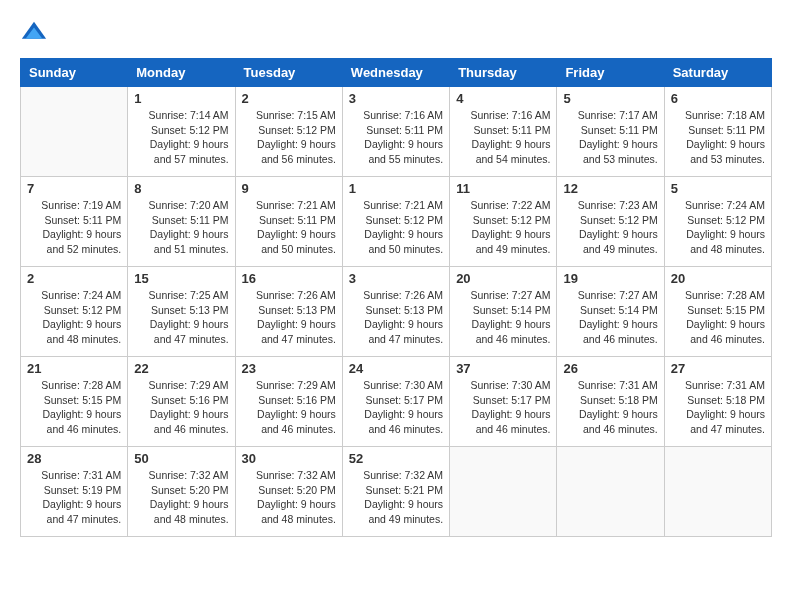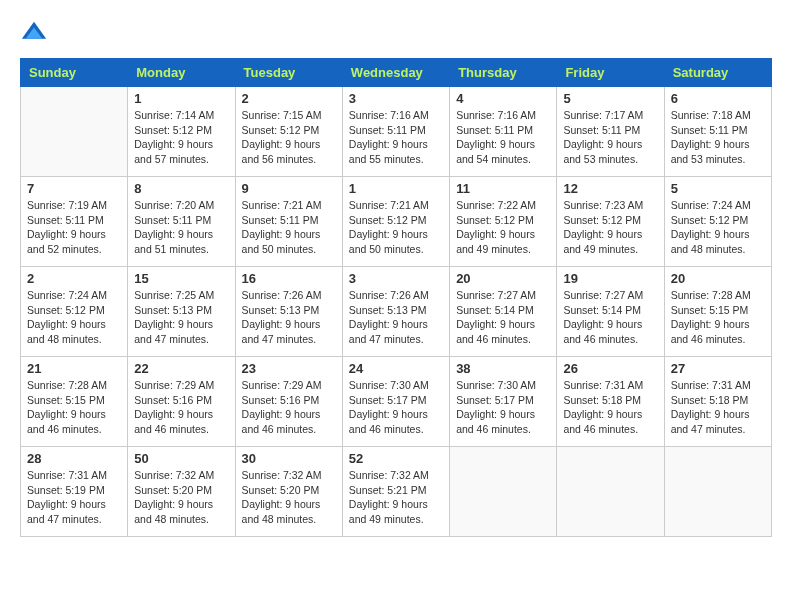--- a/index.html
+++ b/index.html
@@ -44,21 +44,21 @@
       font-size: 15px;
       color: #555;
     }
     .calendar-table {
       width: 100%;
       border-collapse: collapse;
       font-size: 11px;
     }
     .calendar-table th {
       background-color: #1565c0;
-      color: #bef264;
+      color: #ffffff;
       text-align: left;
       padding: 6px 8px;
       font-size: 13px;
       font-weight: bold;
       border: 1px solid #1565c0;
     }
     .calendar-table td {
       border: 1px solid #ccc;
       vertical-align: top;
       padding: 4px 6px;
@@ -69,20 +69,21 @@
     .day-number {
       font-weight: bold;
       font-size: 13px;
       color: #333;
       margin-bottom: 2px;
     }
     .day-info {
       color: #333;
       font-size: 10.5px;
       line-height: 1.4;
+      text-align: right;
     }
     .empty-cell {
       background: #f9f9f9;
     }
   </style>
 </head>
 <body>
 
 <div class="header-section">
   <div class="logo">
@@ -212,21 +213,21 @@
         </td>
         <td>
           <div class="day-number">23</div>
           <div class="day-info">Sunrise: 7:29 AM<br>Sunset: 5:16 PM<br>Daylight: 9 hours<br>and 46 minutes.</div>
         </td>
         <td>
           <div class="day-number">24</div>
           <div class="day-info">Sunrise: 7:30 AM<br>Sunset: 5:17 PM<br>Daylight: 9 hours<br>and 46 minutes.</div>
         </td>
         <td>
-          <div class="day-number">38</div>
+          <div class="day-number">37</div>
           <div class="day-info">Sunrise: 7:30 AM<br>Sunset: 5:17 PM<br>Daylight: 9 hours<br>and 46 minutes.</div>
         </td>
         <td>
           <div class="day-number">26</div>
           <div class="day-info">Sunrise: 7:31 AM<br>Sunset: 5:18 PM<br>Daylight: 9 hours<br>and 46 minutes.</div>
         </td>
         <td>
           <div class="day-number">27</div>
           <div class="day-info">Sunrise: 7:31 AM<br>Sunset: 5:18 PM<br>Daylight: 9 hours<br>and 47 minutes.</div>
         </td>

